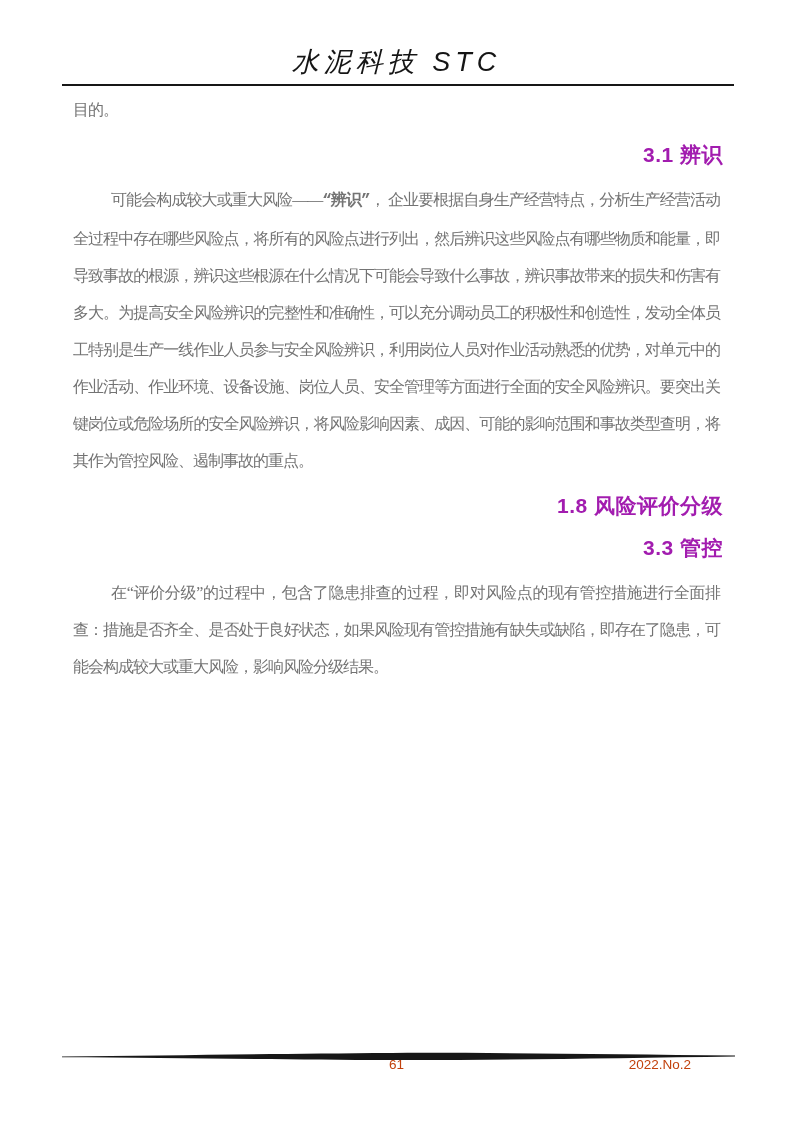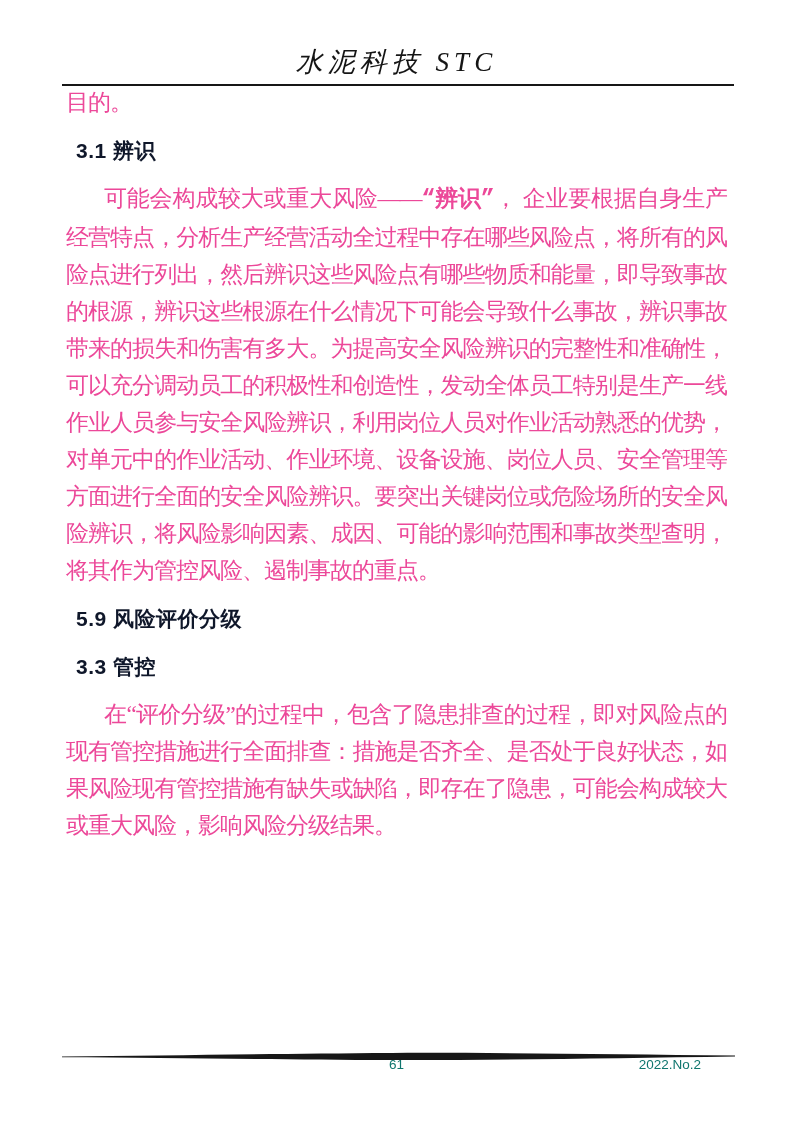--- a/index.html
+++ b/index.html
@@ -19,59 +19,60 @@
   
   .journal-title {
     position: absolute;
     top: 44px;
     left: 0;
     width: 100%;
     text-align: center;
     font-size: 27px;
     font-style: italic;
     letter-spacing: 5px;
-    font-family: Liberation Serif, serif;
+    font-family: Liberation Sans, sans-serif;
     color: #151515;
     white-space: nowrap;
   }
   .header-rule {
     position: absolute;
     top: 84px;
     left: 62px;
     width: 672px;
     height: 0;
     border-top: 2.5px solid #171717;
   }
   
   .content {
     position: absolute;
     top: 83px;
     left: 65px;
     width: 663px;
   }
   .content p {
-    margin: 1px;
-    font-size: 23px;
+    margin: 8px;
+    font-size: 16px;
     letter-spacing: -1px;
     line-height: 37px;
     text-align: justify;
     text-justify: inter-character;
-    color: #ec4899;
+    color: #737373;
   }
   .content p.para {
     text-indent: 38px;
   }
   .content h2 {
-    margin: 11px;
+    margin: 5px;
     font-size: 21px;
     line-height: 37px;
     letter-spacing: 0.5px;
     font-weight: 700;
     font-family: "Liberation Sans", "DejaVu Sans", sans-serif;
-    color: #0f172a;
+    color: #a21caf;
+    text-align: right;
   }
   .b {
     font-weight: 700;
     font-family: Liberation Mono, monospace;
   }
   
   .footer-rule {
     position: absolute;
     top: 1048px;
     left: 62px;
@@ -79,50 +80,50 @@
     height: 11px;
   }
   .footer-text {
     position: absolute;
     top: 1057px;
     left: 65px;
     width: 663px;
     height: 20px;
     font-family: "Liberation Sans", "DejaVu Sans", sans-serif;
     font-size: 13.5px;
-    color: #0f766e;
+    color: #c2410c;
   }
   .page-number {
     display: block;
     width: 100%;
     text-align: center;
   }
   .issue-number {
     position: absolute;
     top: 0;
-    right: 27px;
+    right: 37px;
   }
 </style>
 </head>
 <body>
 
 <div class="page">
 
   <div class="journal-title">水泥科技 STC</div>
   <div class="header-rule"></div>
 
   <div class="content">
 
     <p>目的。</p>
 
     <h2>3.1 辨识</h2>
 
     <p class="para"><span>可能会构成较大或重大风险——</span><span class="b">“辨识”</span><span>， 企业要根据自身生产经营特点，分析生产经营活动全过程中存在哪些风险点，将所有的风险点进行列出，然后辨识这些风险点有哪些物质和能量，即导致事故的根源，辨识这些根源在什么情况下可能会导致什么事故，辨识事故带来的损失和伤害有多大。为提高安全风险辨识的完整性和准确性，可以充分调动员工的积极性和创造性，发动全体员工特别是生产一线作业人员参与安全风险辨识，利用岗位人员对作业活动熟悉的优势，对单元中的作业活动、作业环境、设备设施、岗位人员、安全管理等方面进行全面的安全风险辨识。要突出关键岗位或危险场所的安全风险辨识，将风险影响因素、成因、可能的影响范围和事故类型查明，将其作为管控风险、遏制事故的重点。</span></p>
 
-    <h2>5.9 风险评价分级</h2>
+    <h2>1.8 风险评价分级</h2>
 
 
     <h2>3.3 管控</h2>
 
 
     <p class="para"><span>在“评价分级”的过程中，包含了隐患排查的过程，即对风险点的现有管控措施进行全面排查：措施是否齐全、是否处于良好状态，如果风险现有管控措施有缺失或缺陷，即存在了隐患，可能会构成较大或重大风险，影响风险分级结果。</span></p>
 
   </div>
 
   <div class="footer-rule">

